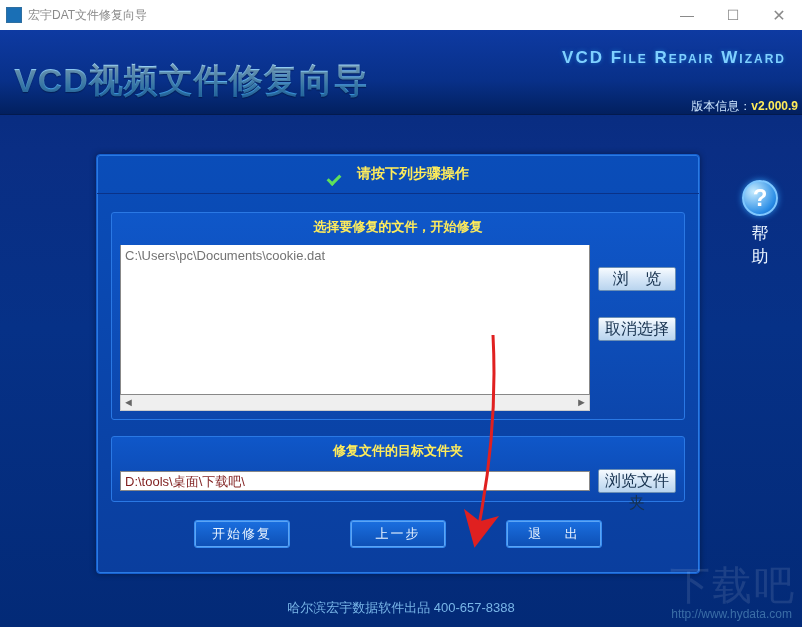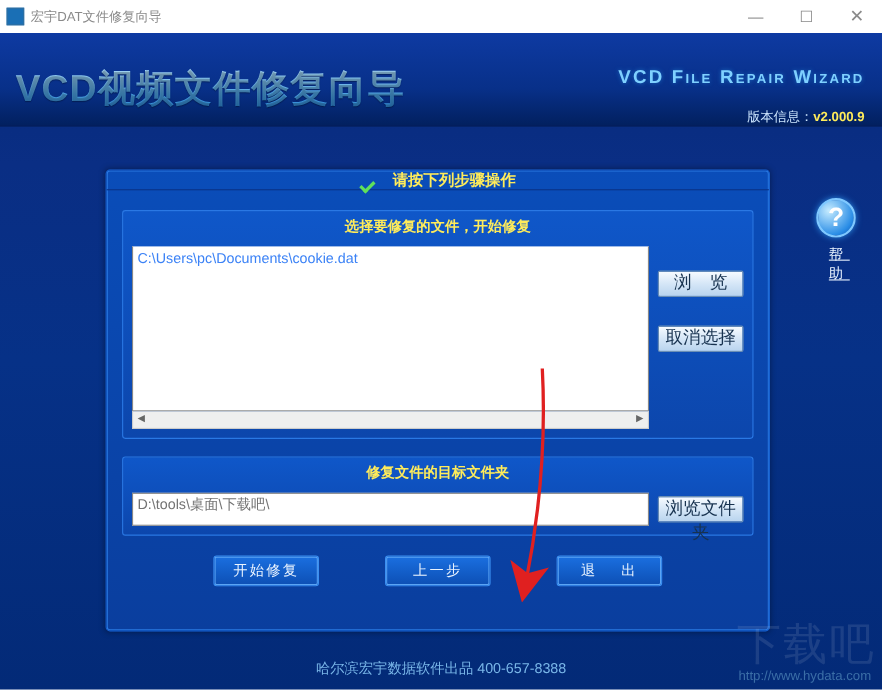--- a/index.html
+++ b/index.html
@@ -69,52 +69,52 @@
     background-clip: text;
     color: transparent;
     text-shadow: 0 1px 1px rgba(0,0,0,0.3);
     letter-spacing: 1px;
     font-weight: bold;
     margin-top: 20px;
   }
   .banner-title-en {
     position: absolute;
     right: 16px;
-    top: 30px;
+    top: 18px;
     font-size: 17px;
     letter-spacing: 2px;
     font-family: "Arial", sans-serif;
     font-weight: bold;
     color: #7fd0ff;
     text-shadow: 0 0 4px #1b6dc2;
     font-variant: small-caps;
   }
   .version-info {
     position: absolute;
-    right: 16px;
+    right: 4px;
     top: 68px;
     font-size: 12px;
     color: #cde6ff;
   }
   .version-info .vnum { color: #ffec5a; font-weight: bold; }
 
   
   .panel {
     position: absolute;
     left: 96px;
     top: 124px;
     width: 604px;
     height: 420px;
     background: linear-gradient(#0a4db9, #0a3e9e);
     border: 1px solid #1660cf;
     border-radius: 4px;
     box-shadow: inset 0 0 0 1px #2a7ae2, 0 0 6px rgba(0,0,0,.4);
   }
   .panel-header {
-    height: 18px;
+    height: 39px;
     display: flex;
     align-items: center;
     justify-content: center;
     gap: 10px;
     color: #ffec5a;
     font-size: 14px;
     font-weight: bold;
     border-bottom: 1px solid #0a3288;
   }
   .check-icon {
@@ -158,21 +158,21 @@
     background: #fff;
     color: #000;
     font-size: 13px;
     text-align: center;
     line-height: 20px;
     border: 1px solid #888;
   }
   .list-box {
     height: 150px;
     background: #fff;
-    color: #3b82f6;
+    color: #737373;
     font-size: 13px;
     border: 1px solid #888;
     border-top: none;
     overflow: auto;
     padding: 2px 4px;
   }
   .list-box .row { white-space: nowrap; line-height: 18px; }
 
   .side-btns {
     width: 78px;
@@ -202,23 +202,23 @@
     border-radius: 3px;
   }
   .target-body {
     padding: 4px 8px 8px 8px;
     display: flex;
     gap: 8px;
     align-items: center;
   }
   .path-field {
     flex: 1;
-    height: 30px;
+    height: 20px;
     background: #fff;
-    color: #737373;
+    color: #7f1d1d;
     border: 1px solid #888;
     font-size: 13px;
     padding: 0 4px;
     line-height: 20px;
   }
 
   
   .action-row {
     display: flex;
     justify-content: center;
@@ -255,24 +255,23 @@
     background: radial-gradient(circle at 30% 30%, #c6ecff, #2a8de6 70%, #0a4faf);
     border: 2px solid #7fc8ff;
     color: #fff;
     font-size: 24px;
     font-weight: bold;
     line-height: 32px;
     box-shadow: 0 0 6px #2a8de6;
   }
   .help-label {
     color: #eaf4ff;
-    font-size: 13px;
+    font-size: 17px;
     letter-spacing: 6px;
     padding-left: 6px;
-    text-decoration: underline;
   }
 
   
   .footer {
     position: absolute;
     bottom: 10px;
     left: 0; right: 0;
     text-align: center;
     font-size: 13px;
     color: #79b6e8;

